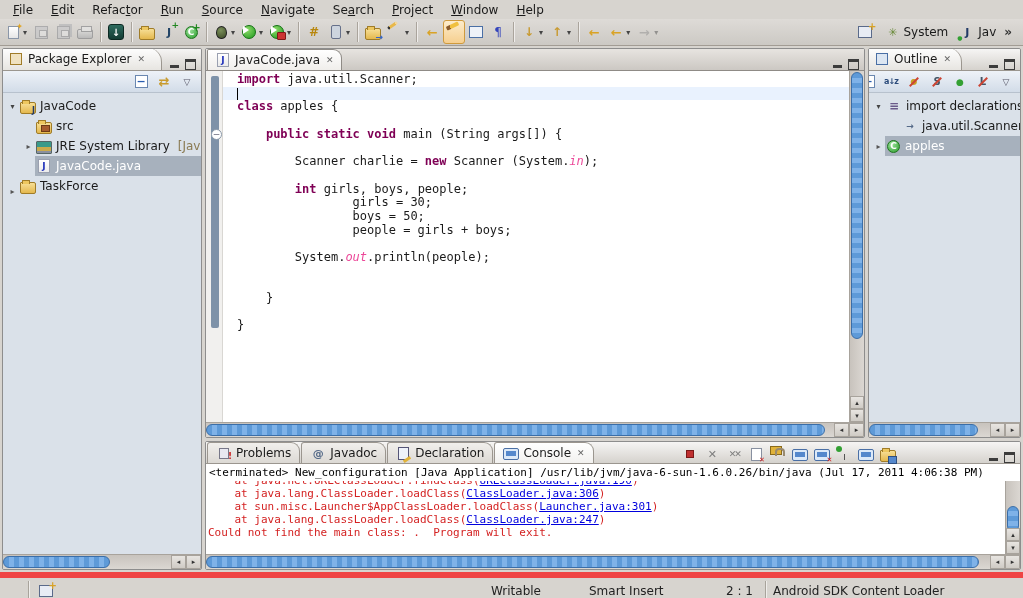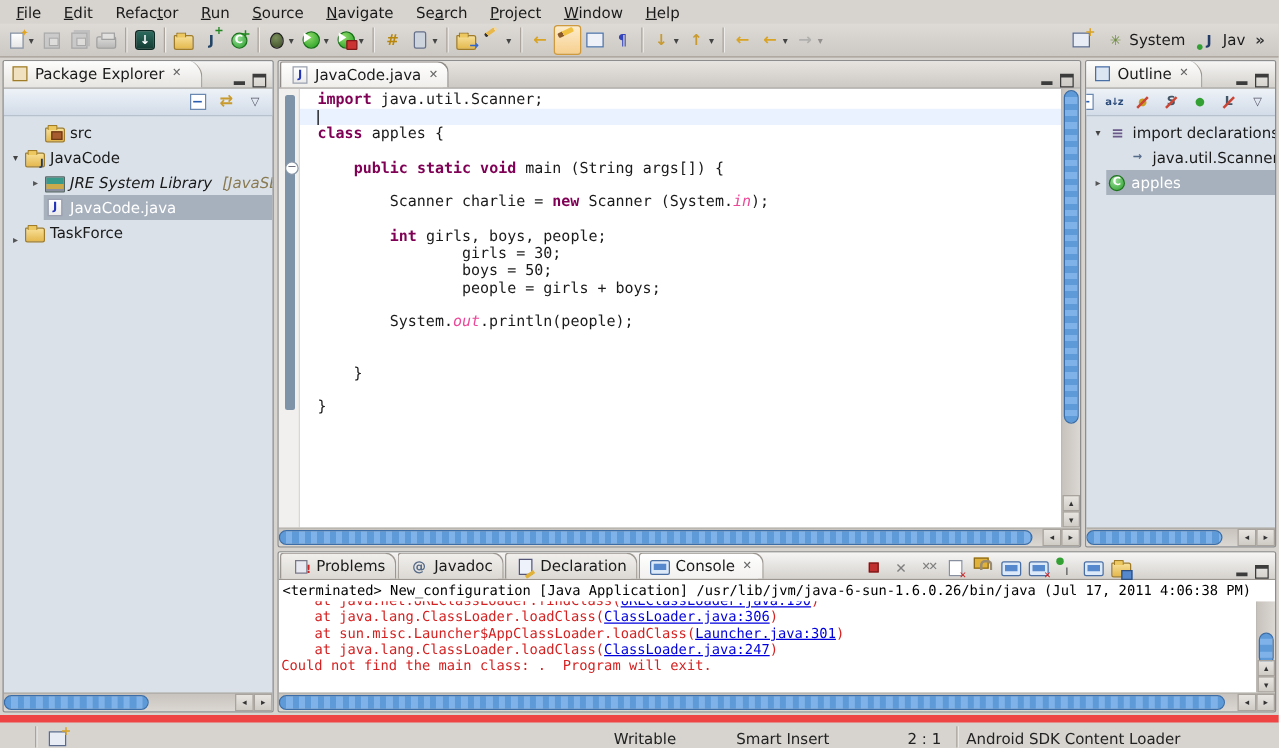--- a/index.html
+++ b/index.html
@@ -17,21 +17,21 @@
 .tb-btn.disabled{opacity:.45;filter:grayscale(.7)}
 .dda{font-size:8px;color:#444;margin-left:1px}
 .tb-sep{width:1px;height:20px;background:#aaa49c;box-shadow:1px 0 0 #efedeb;margin:0 4px}
 .persp{margin-left:auto;display:flex;align-items:center;gap:5px;padding-right:8px}
 .persp-item{display:flex;align-items:center;gap:3px;padding:2px 3px;border-radius:3px}
 .overflow{font-weight:bold;color:#333}
 
 
 .main{height:526px;display:flex;padding:2px}
 .panel{border:1px solid #8d8d8d;border-radius:2px;background:#dae1e9;display:flex;flex-direction:column;overflow:hidden}
-#pkg{width:217px}
+#pkg{width:200px}
 .center-stack{flex:1;display:flex;flex-direction:column;margin-left:3px}
 .top-row{display:flex;height:390px}
 #editor-panel{flex:1;background:#fff}
 #outline{width:153px;margin-left:3px}
 #console{flex:1;margin-top:3px;background:#fff}
 
 
 .vhead{height:22px;flex:none;display:flex;align-items:flex-end;background:linear-gradient(#f6f5f4,#d5d2cd);border-bottom:1px solid #9b968f}
 .vtab{height:22px;display:flex;align-items:center;gap:4px;padding:0 16px 0 5px;background:linear-gradient(#fefefe,#e7e5e1);border-right:1px solid #9b968f;border-top-right-radius:14px;white-space:nowrap}
 .closex{font-size:9px;color:#666;margin-left:2px;cursor:default}
@@ -318,35 +318,35 @@
           <span class="ic ic-collapse-all"></span>
         </div>
         <div class="vtb">
           <span class="ic ic-link-with-editor"></span>
         </div>
         <div class="vtb">
           <span class="ic ic-view-menu"></span>
         </div>
       </div>
     <div class="tree" id="pkg-tree">
+        <div class="trow" style="padding-left: 3px;">
+          <span class="exp open"></span>
+          <span class="band">
+            <span class="ic ic-project fol"></span>
+            <span>JavaCode</span>
+          </span>
+        </div>
         <div class="trow" style="padding-left: 19px;">
           <span class="exp none"></span>
           <span class="band">
             <span class="ic ic-src-folder fol"></span>
             <span>src</span>
           </span>
         </div>
-        <div class="trow" style="padding-left: 3px;">
-          <span class="exp open"></span>
-          <span class="band">
-            <span class="ic ic-project fol"></span>
-            <span>JavaCode</span>
-          </span>
-        </div>
-        <div class="trow" style="padding-left: 19px; font-style: italic;">
+        <div class="trow" style="padding-left: 19px;">
           <span class="exp closed"></span>
           <span class="band">
             <span class="ic ic-library"></span>
             <span>JRE System Library</span>
             <span class="tsuffix">[JavaSE-1.</span>
           </span>
         </div>
         <div class="trow sel" style="padding-left: 19px;">
           <span class="exp none"></span>
           <span class="band">

